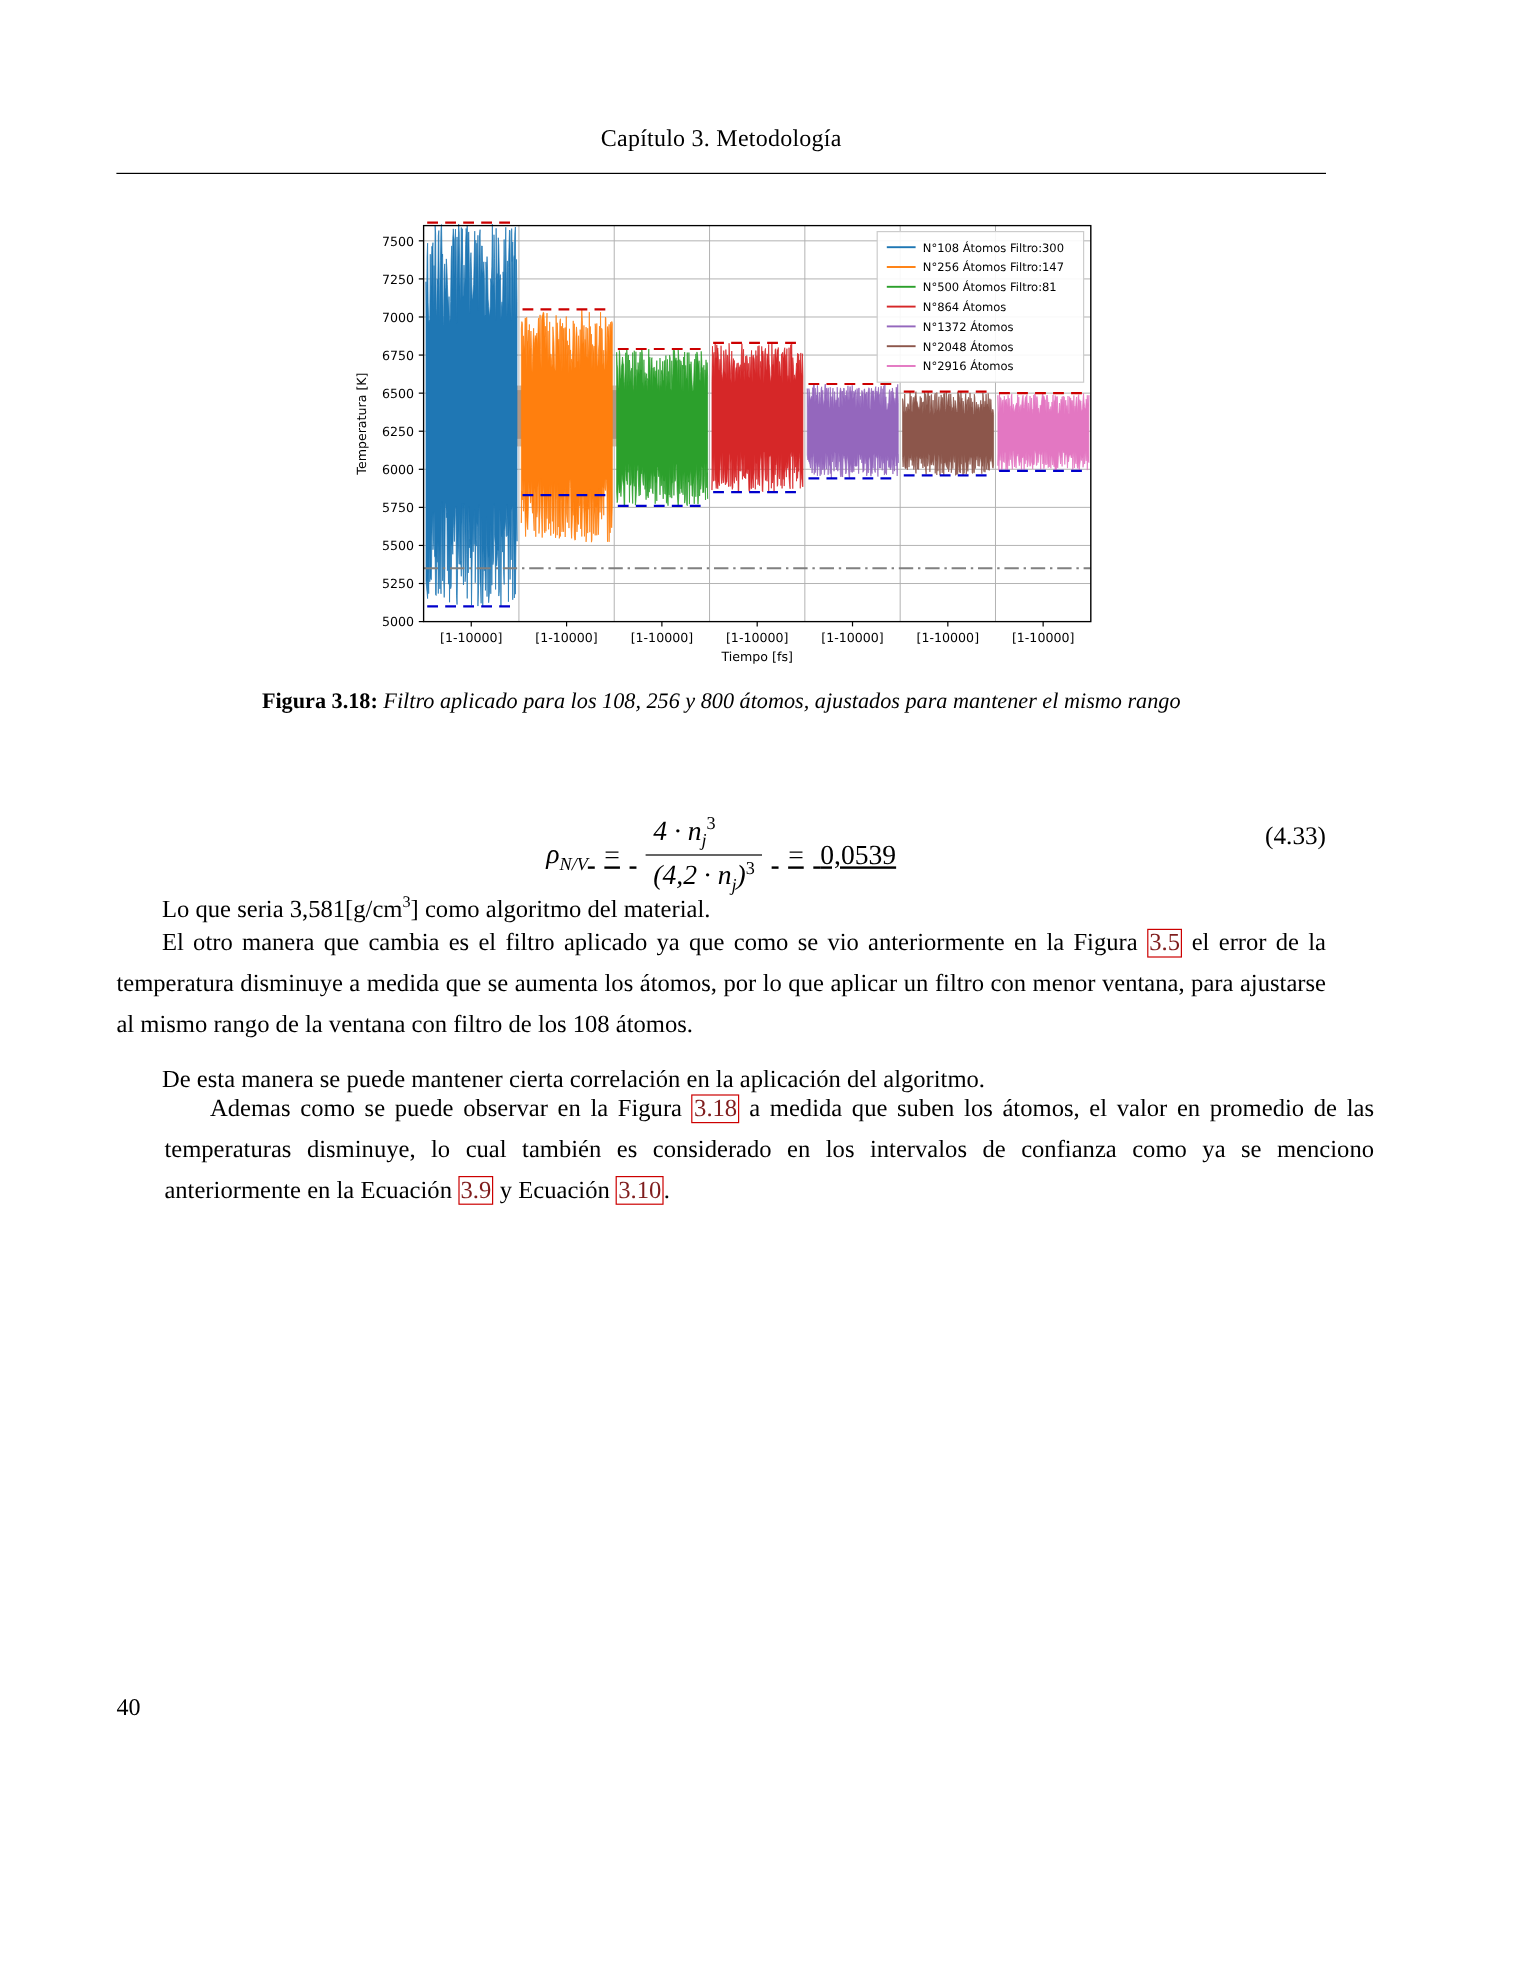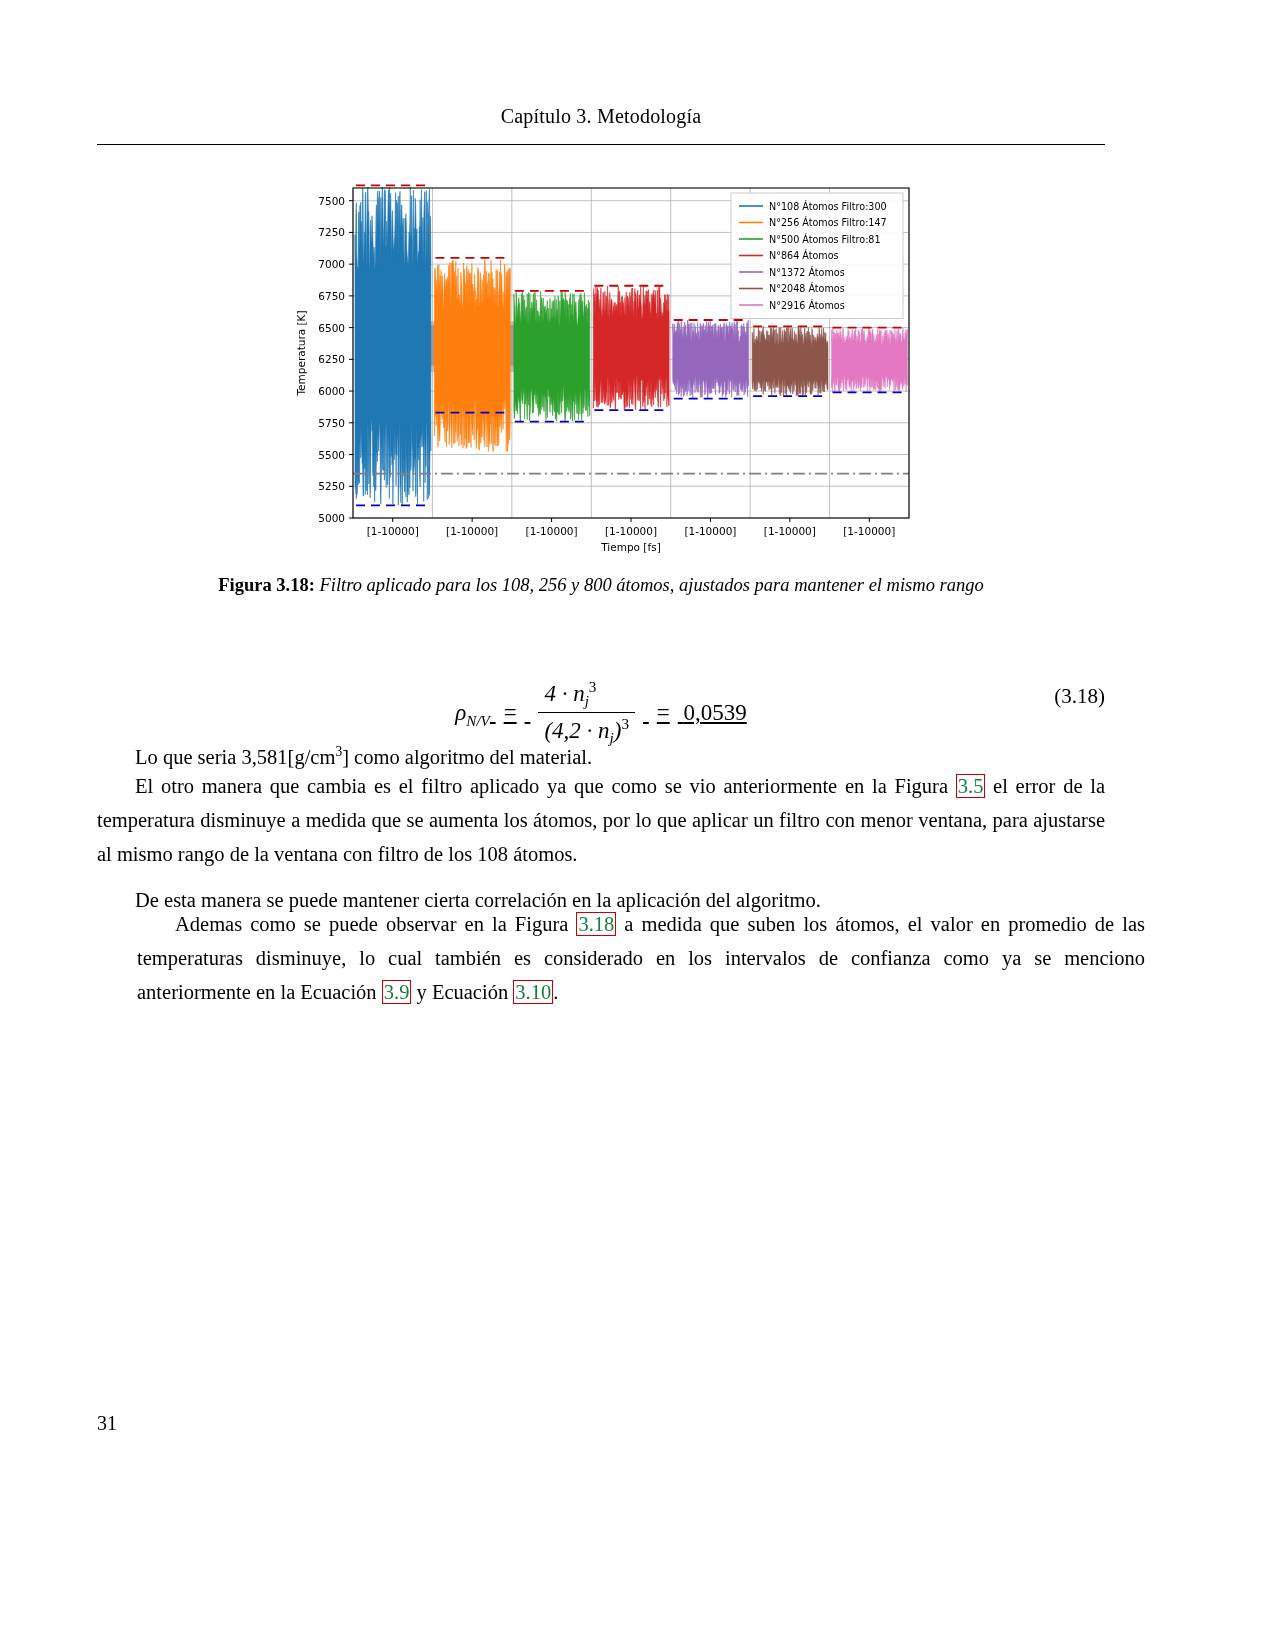--- a/index.html
+++ b/index.html
@@ -128,21 +128,21 @@
     width: 1008px;
     font-size: 20.5px;
     line-height: 34px;
     text-align: justify;
   }
   .body-text p {
     margin: 0 0 0 0;
     text-indent: 38px;
   }
   .ref-box {
-    color: #15803d;
+    color: #7f1d1d;
     border: 1.2px solid #cc0000;
     padding: 0 1px;
     line-height: 1;
   }
   .supnum { font-size: .66em; vertical-align: super; }
 
   
   .page-number {
     position: absolute;
     left: 97px;
@@ -272,32 +272,32 @@
   <div class="eq-center">
     <span class="eq-inline"><span>ρ</span><span class="sub">N/V</span></span>
     <span class="upright" style="margin:0 8px;">=</span>
     <span class="frac">
       <span class="num"><span>4 · n</span><span class="sub">j</span><span class="sup">3</span></span>
       <span class="den"><span>(4,2 · n</span><span class="sub">j</span><span>)</span><span class="sup">3</span></span>
     </span>
     <span class="upright" style="margin:0 8px;">=</span>
     <span class="upright">0,0539</span>
   </div>
-  <div class="eq-num">(3.18)</div>
+  <div class="eq-num">(4.33)</div>
 </div>
 
 <div class="body-text" style="top:735px;">
   <p><span>Lo que seria 3,581[g/cm</span><span class="supnum">3</span><span>] como algoritmo del material.</span></p>
 </div>
 
 <div class="body-text" style="top:769px;">
   <p><span>El otro manera que cambia es el filtro aplicado ya que como se vio anteriormente en la Figura </span><a class="ref-box" href="#" style="text-decoration:none;">3.5</a><span> el error de la temperatura disminuye a medida que se aumenta los átomos, por lo que aplicar un filtro con menor ventana, para ajustarse al mismo rango de la ventana con filtro de los 108 átomos.</span></p>
 </div>
 
 <div class="body-text" style="top:873px;margin-top:10px;">
   <p>De esta manera se puede mantener cierta correlación en la aplicación del algoritmo.</p>
 </div>
 
 <div class="body-text" style="top:907px;margin-left:40px;">
   <p><span>Ademas como se puede observar en la Figura </span><a class="ref-box" href="#" style="text-decoration:none;">3.18</a><span> a medida que suben los átomos, el valor en promedio de las temperaturas disminuye, lo cual también es considerado en los intervalos de confianza como ya se menciono anteriormente en la Ecuación </span><a class="ref-box" href="#" style="text-decoration:none;">3.9</a><span> y Ecuación </span><a class="ref-box" href="#" style="text-decoration:none;">3.10</a><span>.</span></p>
 </div>
 
-<div class="page-number">31</div>
+<div class="page-number">40</div>
 
 </body></html>

